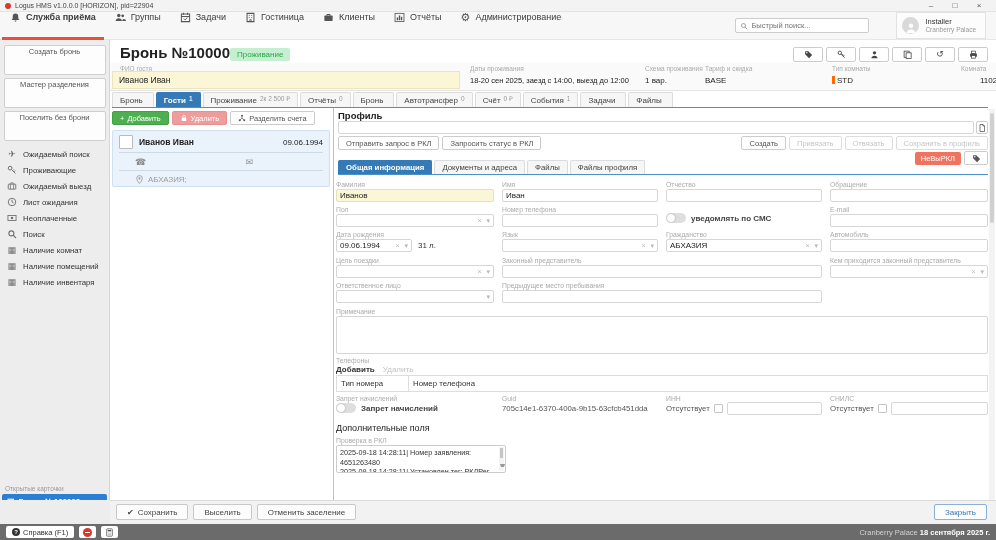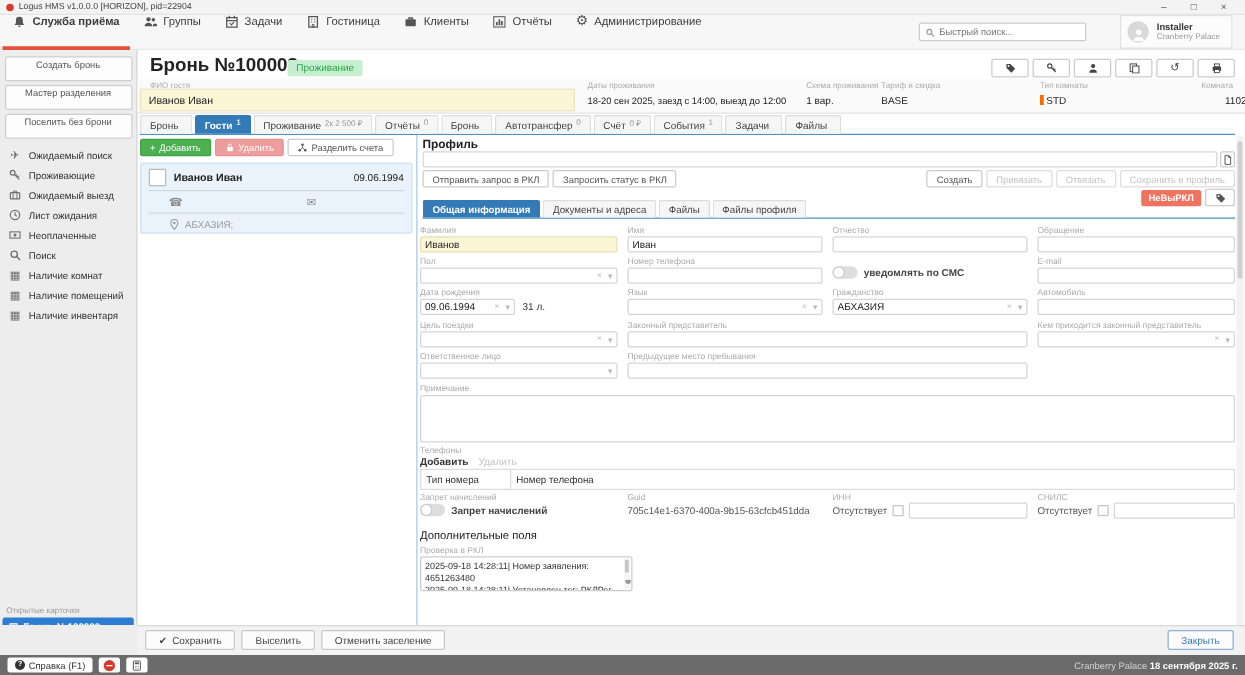--- a/index.html
+++ b/index.html
@@ -20,26 +20,26 @@
 .menu-item.active{font-weight:bold}
 .menu-item.active::after{content:"";position:absolute;left:-8px;right:-8px;bottom:0;height:3px;background:#e8503a}
 .menu-item .ic{width:11px;height:11px;color:#555}
 .menu-item .glyph{font-size:11px;color:#555;line-height:11px}
 .msearch{margin-left:auto;width:134px;height:15px;border:1px solid #ccc;border-radius:2px;background:#fff;display:flex;align-items:center;padding:0 4px;gap:3px}
 .msearch .ic{width:8px;height:8px;color:#999}
 .msearch input{border:0;outline:0;flex:1;font-size:7.5px;font-family:inherit;color:#555;background:transparent;min-width:0}
 .userbox{display:flex;align-items:center;gap:6px;background:#fcfcfc;border:1px solid #e2e2e2;height:27px;padding:0 9px 0 5px;margin-left:8px}
 .avatar{width:17px;height:17px;border-radius:50%;background:#d9d9d9;overflow:hidden;display:flex;align-items:flex-end;justify-content:center}
 .avatar .ic{width:12px;height:12px;color:#fff}
-.uname{font-size:7.5px;font-weight:bold;color:#333;line-height:9px}
+.uname{font-size:7.5px;font-weight:normal;color:#333;line-height:9px}
 .uhotel{font-size:6.5px;color:#999;line-height:8px}
 
 
 .sidebar{left:0;top:40px;width:110px;height:484px;background:#ededed;border-right:1px solid #d6d6d6;padding-top:5px}
-.side-btn{display:block;width:102px;margin:0 auto 3px;height:20px;line-height:11px;background:#fdfdfd;border:1px solid #cfcfcf;border-radius:2px;text-align:center;font-size:7.5px;color:#555}
+.side-btn{display:block;width:102px;margin:0 auto 3px;height:30px;line-height:11px;background:#fdfdfd;border:1px solid #cfcfcf;border-radius:2px;text-align:center;font-size:7.5px;color:#555}
 .nav{margin-top:5px}
 .nav-item{display:flex;align-items:center;gap:6px;height:16px;padding-left:7px;font-size:7.8px;color:#333;white-space:nowrap}
 .nav-item .ic{width:10px;height:10px;color:#707070}
 .nav-item .glyph{width:10px;text-align:center;font-size:9px;color:#707070;line-height:10px}
 .opencards-label{left:5px;top:485px;font-size:6.5px;color:#9a9a9a}
 .opencard{left:2px;top:494px;width:105px;height:27px;background:#2d7dd2;border-radius:2px;color:#fff;padding:3px 5px}
 .opencard .t{font-size:7.8px;font-weight:bold;display:flex;gap:4px;align-items:center;white-space:nowrap}
 .opencard .t .glyph{font-size:8px;line-height:8px}
 .opencard .s{font-size:6.8px;color:#c3dbf5;margin-left:12px}
 
@@ -85,21 +85,21 @@
 .sect-title{font-size:9.5px;font-weight:bold;color:#222}
 .pinput{height:13px;border:1px solid #d6d6d6;border-radius:2px;background:#fff}
 .ptabs .tab{height:14px;font-size:7.8px}
 .flb{font-size:6.8px;color:#ababab;white-space:nowrap;display:block;margin-bottom:1px}
 .finp{height:13px;border:1px solid #d6d6d6;border-radius:2px;background:#fff;display:flex;align-items:center;padding:0 3px;font-size:8px;color:#222}
 .finp.yellow{background:#fbf7d6;border-color:#e6e0b8}
 .dctl{margin-left:auto;display:flex;gap:5px;color:#b8b8b8;font-size:7px;align-items:center}
 .tgl{width:20px;height:10px;background:#dedede;border-radius:5px;position:relative;flex:none}
 .tgl::after{content:"";position:absolute;left:1px;top:1px;width:8px;height:8px;border-radius:50%;background:#fff;box-shadow:0 0 1.5px rgba(0,0,0,.4)}
 .chk{width:9px;height:9px;border:1px solid #c5c5c5;border-radius:1px;background:#fff;flex:none}
-.rkl-badge{background:#f0735f;color:#fff;font-size:7.5px;font-weight:bold;border-radius:2px;padding:2px 6px}
+.rkl-badge{background:#f0735f;color:#fff;font-size:7.5px;font-weight:normal;border-radius:2px;padding:2px 6px}
 .phone-th{display:flex;border:1px solid #ddd}
 .phone-th div{padding:3px 4px;font-size:7.8px;color:#333}
 .logbox{border:1px solid #ccc;border-radius:2px;background:#fff;font-size:7.2px;line-height:9.5px;color:#333;padding:2px 10px 2px 3px;white-space:pre-line;overflow:hidden;position:relative}
 .fakebar{position:absolute;right:1px;top:1px;bottom:1px;width:5px;background:#f4f4f4}
 .fakebar::before{content:"";position:absolute;top:1px;left:1px;width:3px;height:10px;background:#c6c6c6}
 .fakebar::after{content:"";position:absolute;bottom:1px;left:1px;width:3px;height:3px;border-left:1.5px solid transparent;border-right:1.5px solid transparent;border-top:3px solid #999}
 
 
 .footer-strip{left:110px;top:500px;width:886px;height:24px;background:#f2f2f2;border-top:1px solid #d9d9d9}
 .sb-strip{left:0;top:500px;width:110px;height:24px;background:#ededed}

